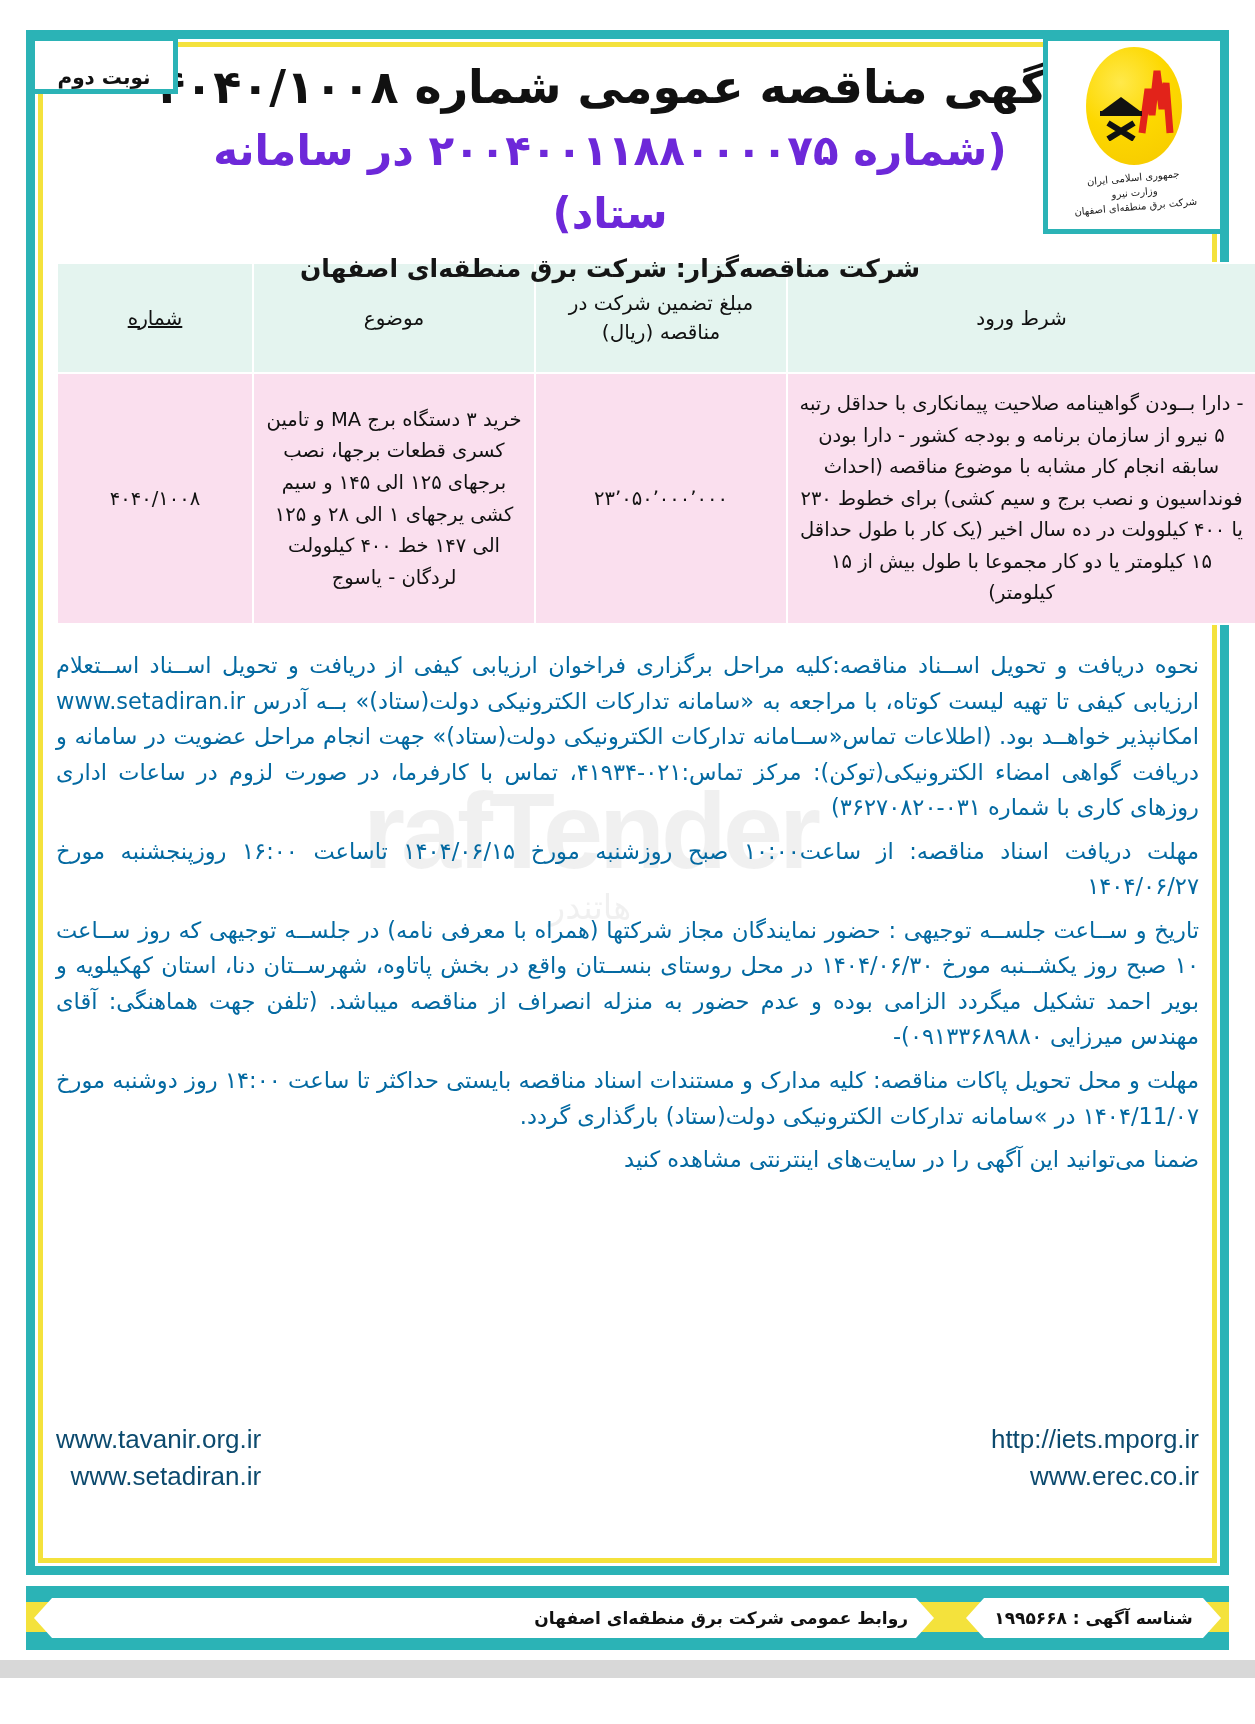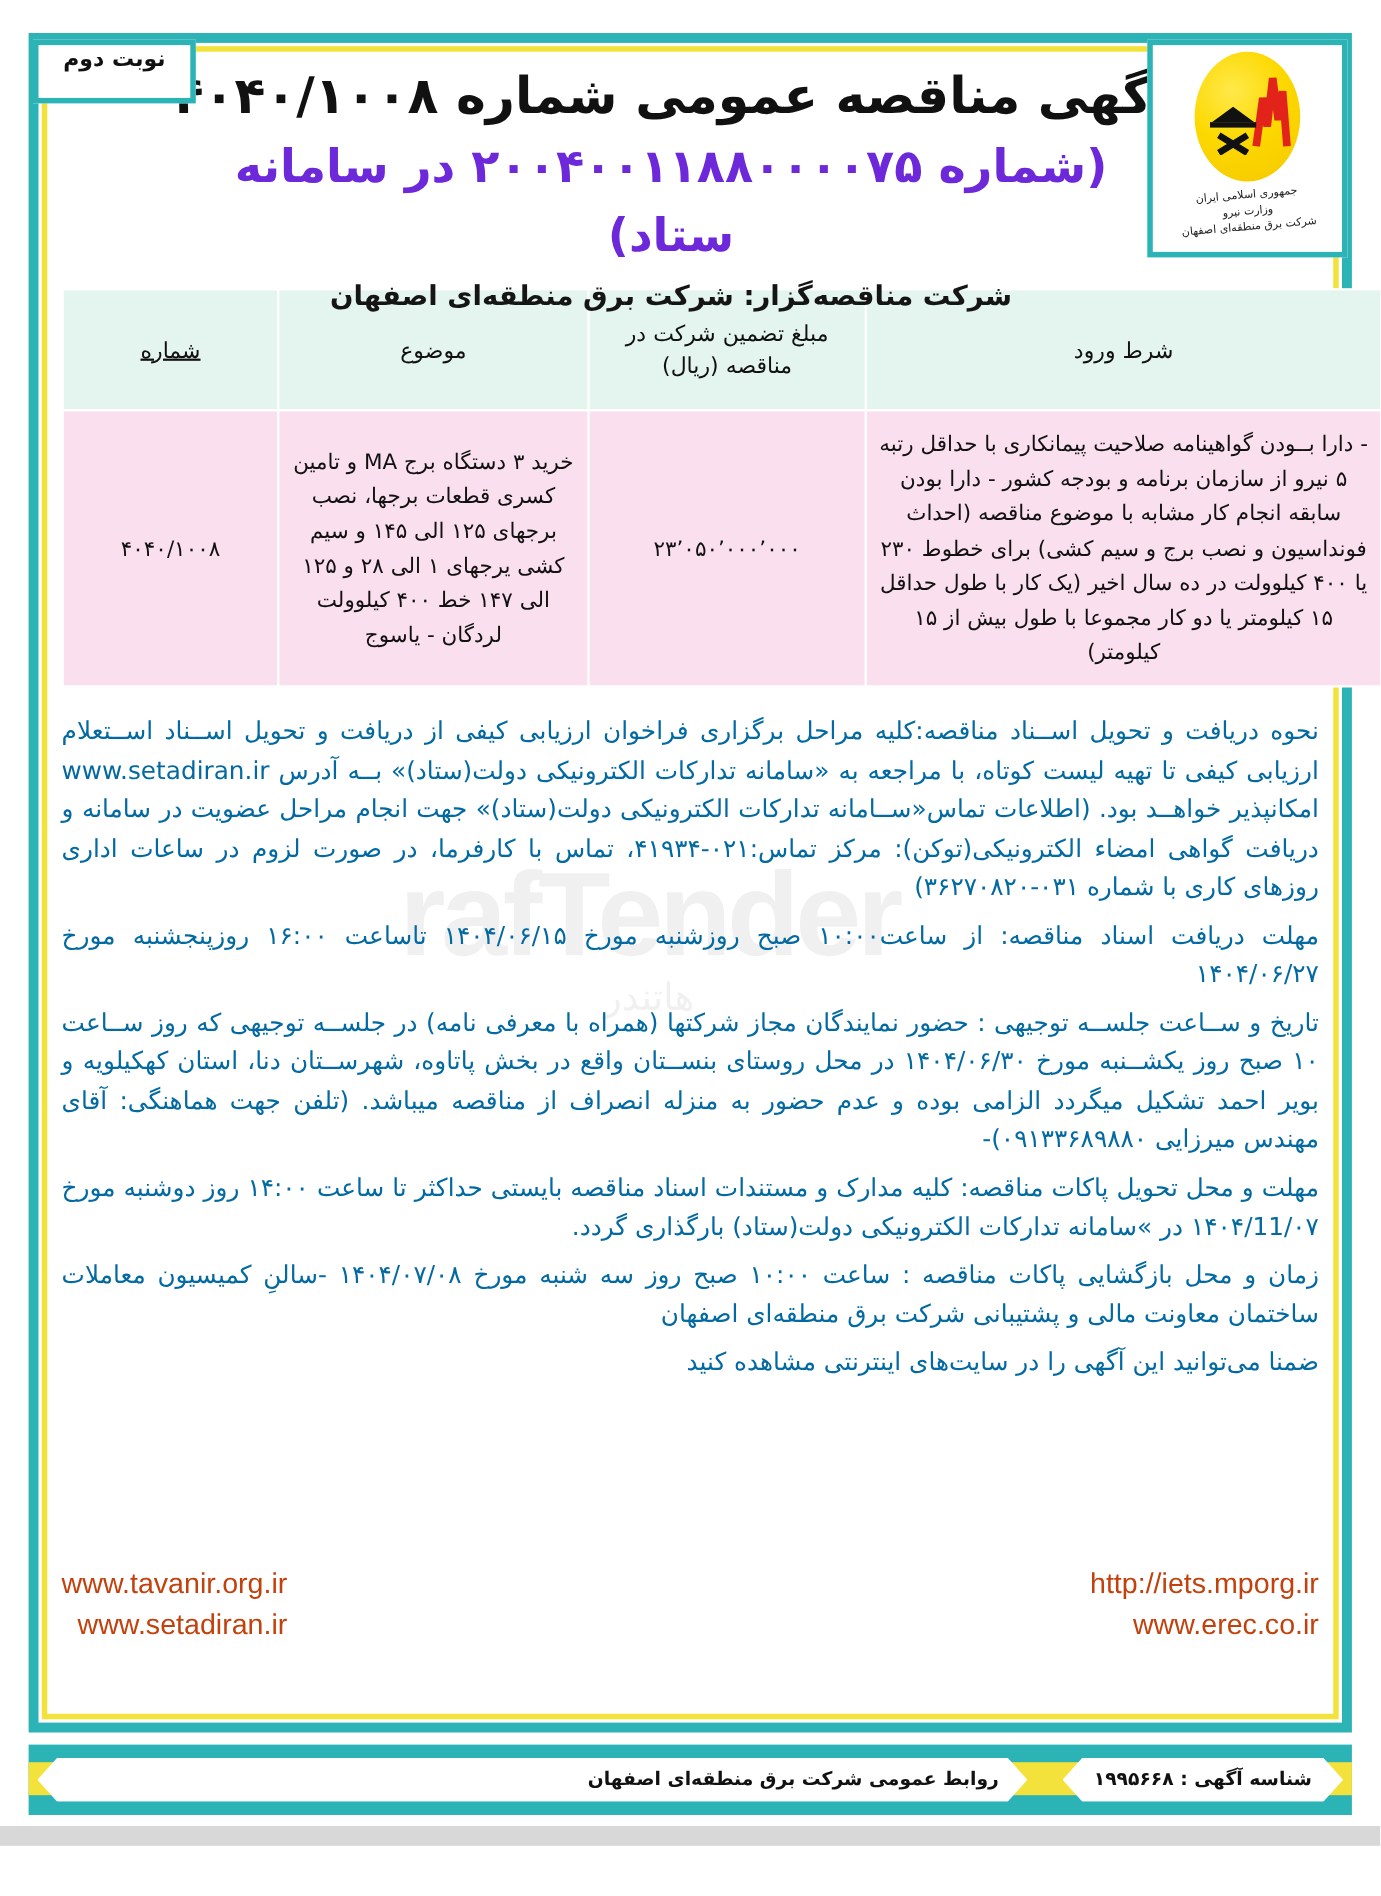--- a/index.html
+++ b/index.html
@@ -54,21 +54,21 @@
   .nobat-tab {
     position: absolute;
     left: 30px;
     top: 36px;
     width: 148px;
     height: 58px;
     background: #ffffff;
     border: 5px solid #2bb3b6;
     box-sizing: border-box;
     display: flex;
-    align-items: flex-start;
+    align-items: flex-end;
     justify-content: center;
     z-index: 6;
   }
   .nobat-tab span {
     font-size: 20px;
     font-weight: bold;
     color: #111111;
     letter-spacing: -0.5px;
   }
 
@@ -216,21 +216,21 @@
     flex-direction: row-reverse;
     justify-content: space-between;
     z-index: 3;
   }
   .url-col { display: flex; flex-direction: column; gap: 6px; }
   .url-col.right-col { align-items: flex-start; }
   .url-col.left-col { align-items: flex-start; }
   .url {
     direction: ltr;
     font-size: 26px;
-    color: #c2410c;
+    color: #0c4a6e;
     font-family: "Liberation Sans", sans-serif;
     letter-spacing: 0px;
   }
 
   
   .ribbon {
     position: absolute;
     left: 26px;
     top: 1586px;
     width: 1203px;
@@ -373,21 +373,20 @@
         <td class="cell-num">۴۰۴۰/۱۰۰۸</td>
       </tr>
     </tbody>
   </table>
 
   <div class="body-text">
     <p class="para">نحوه دریافت و تحویل اســناد مناقصه:کلیه مراحل برگزاری فراخوان ارزیابی کیفی از دریافت و تحویل اســناد اســتعلام ارزیابی کیفی تا تهیه لیست کوتاه، با مراجعه به «سامانه تدارکات الکترونیکی دولت(ستاد)» بــه آدرس www.setadiran.ir امکانپذیر خواهــد بود. (اطلاعات تماس«ســامانه تدارکات الکترونیکی دولت(ستاد)» جهت انجام مراحل عضویت در سامانه و دریافت گواهی امضاء الکترونیکی(توکن): مرکز تماس:۰۲۱-۴۱۹۳۴، تماس با کارفرما، در صورت لزوم در ساعات اداری روزهای کاری با شماره ۰۳۱-۳۶۲۷۰۸۲۰)</p>
     <p class="para">مهلت دریافت اسناد مناقصه: از ساعت۱۰:۰۰ صبح روزشنبه مورخ ۱۴۰۴/۰۶/۱۵ تاساعت ۱۶:۰۰ روزپنجشنبه مورخ ۱۴۰۴/۰۶/۲۷</p>
     <p class="para">تاریخ و ســاعت جلســه توجیهی : حضور نمایندگان مجاز شرکتها (همراه با معرفی نامه) در جلســه توجیهی که روز  ســاعت ۱۰ صبح روز یکشــنبه مورخ ۱۴۰۴/۰۶/۳۰ در محل روستای بنســتان واقع در بخش پاتاوه، شهرســتان دنا، استان کهکیلویه و بویر احمد تشکیل میگردد الزامی بوده و عدم حضور به منزله انصراف از مناقصه میباشد. (تلفن جهت هماهنگی: آقای مهندس میرزایی ۰۹۱۳۳۶۸۹۸۸۰)-</p>
     <p class="para">مهلت و محل تحویل پاکات مناقصه: کلیه مدارک و مستندات اسناد مناقصه بایستی حداکثر تا ساعت ۱۴:۰۰ روز دوشنبه  مورخ ۱۴۰۴/11/۰۷ در »سامانه تدارکات الکترونیکی دولت(ستاد) بارگذاری گردد.</p>
-    <p class="para">زمان و محل بازگشایی پاکات مناقصه : ساعت ۱۰:۰۰ صبح روز سه شنبه مورخ ۱۴۰۴/۰۷/۰۸ -سالنِ کمیسیون معاملات ساختمان معاونت مالی و پشتیبانی شرکت برق منطقه‌ای اصفهان</p>
     <p class="para">ضمنا می‌توانید این آگهی را در سایت‌های اینترنتی مشاهده کنید</p>
   </div>
 
   <div class="urls">
     <div class="url-col right-col">
       <div class="url">www.tavanir.org.ir</div>
       <div class="url">www.setadiran.ir</div>
     </div>
     <div class="url-col left-col">
       <div class="url">http://iets.mporg.ir</div>

